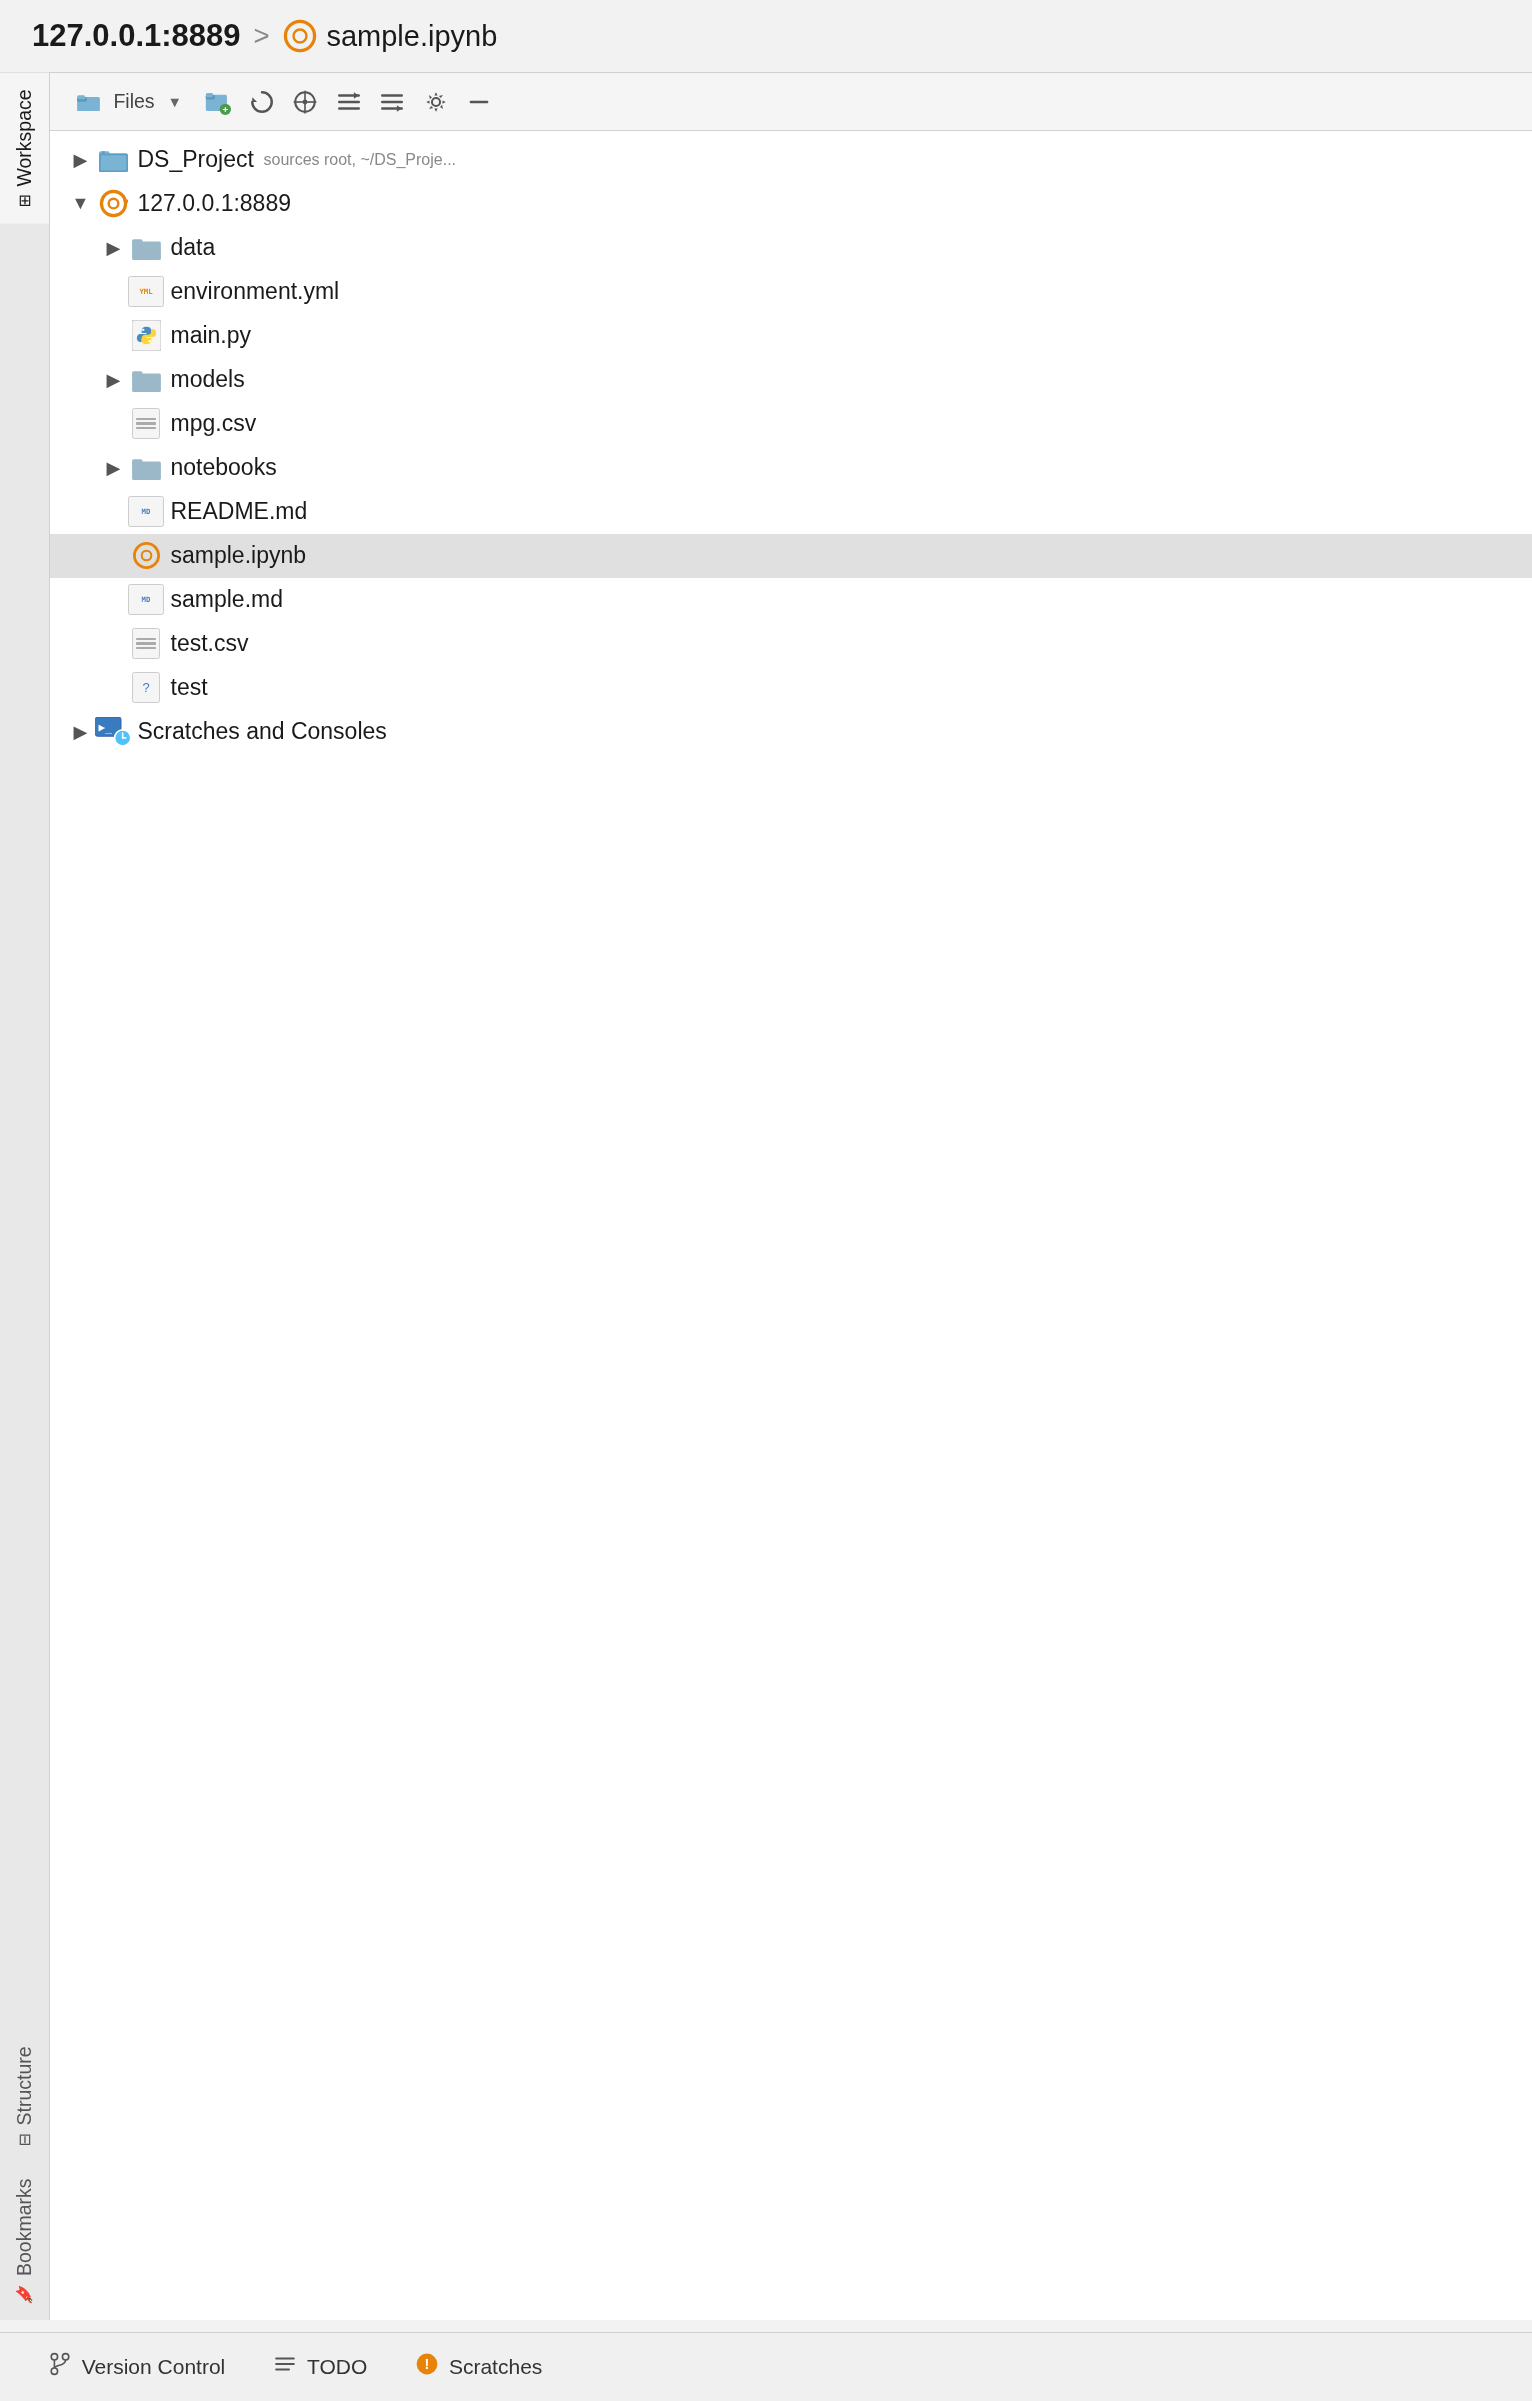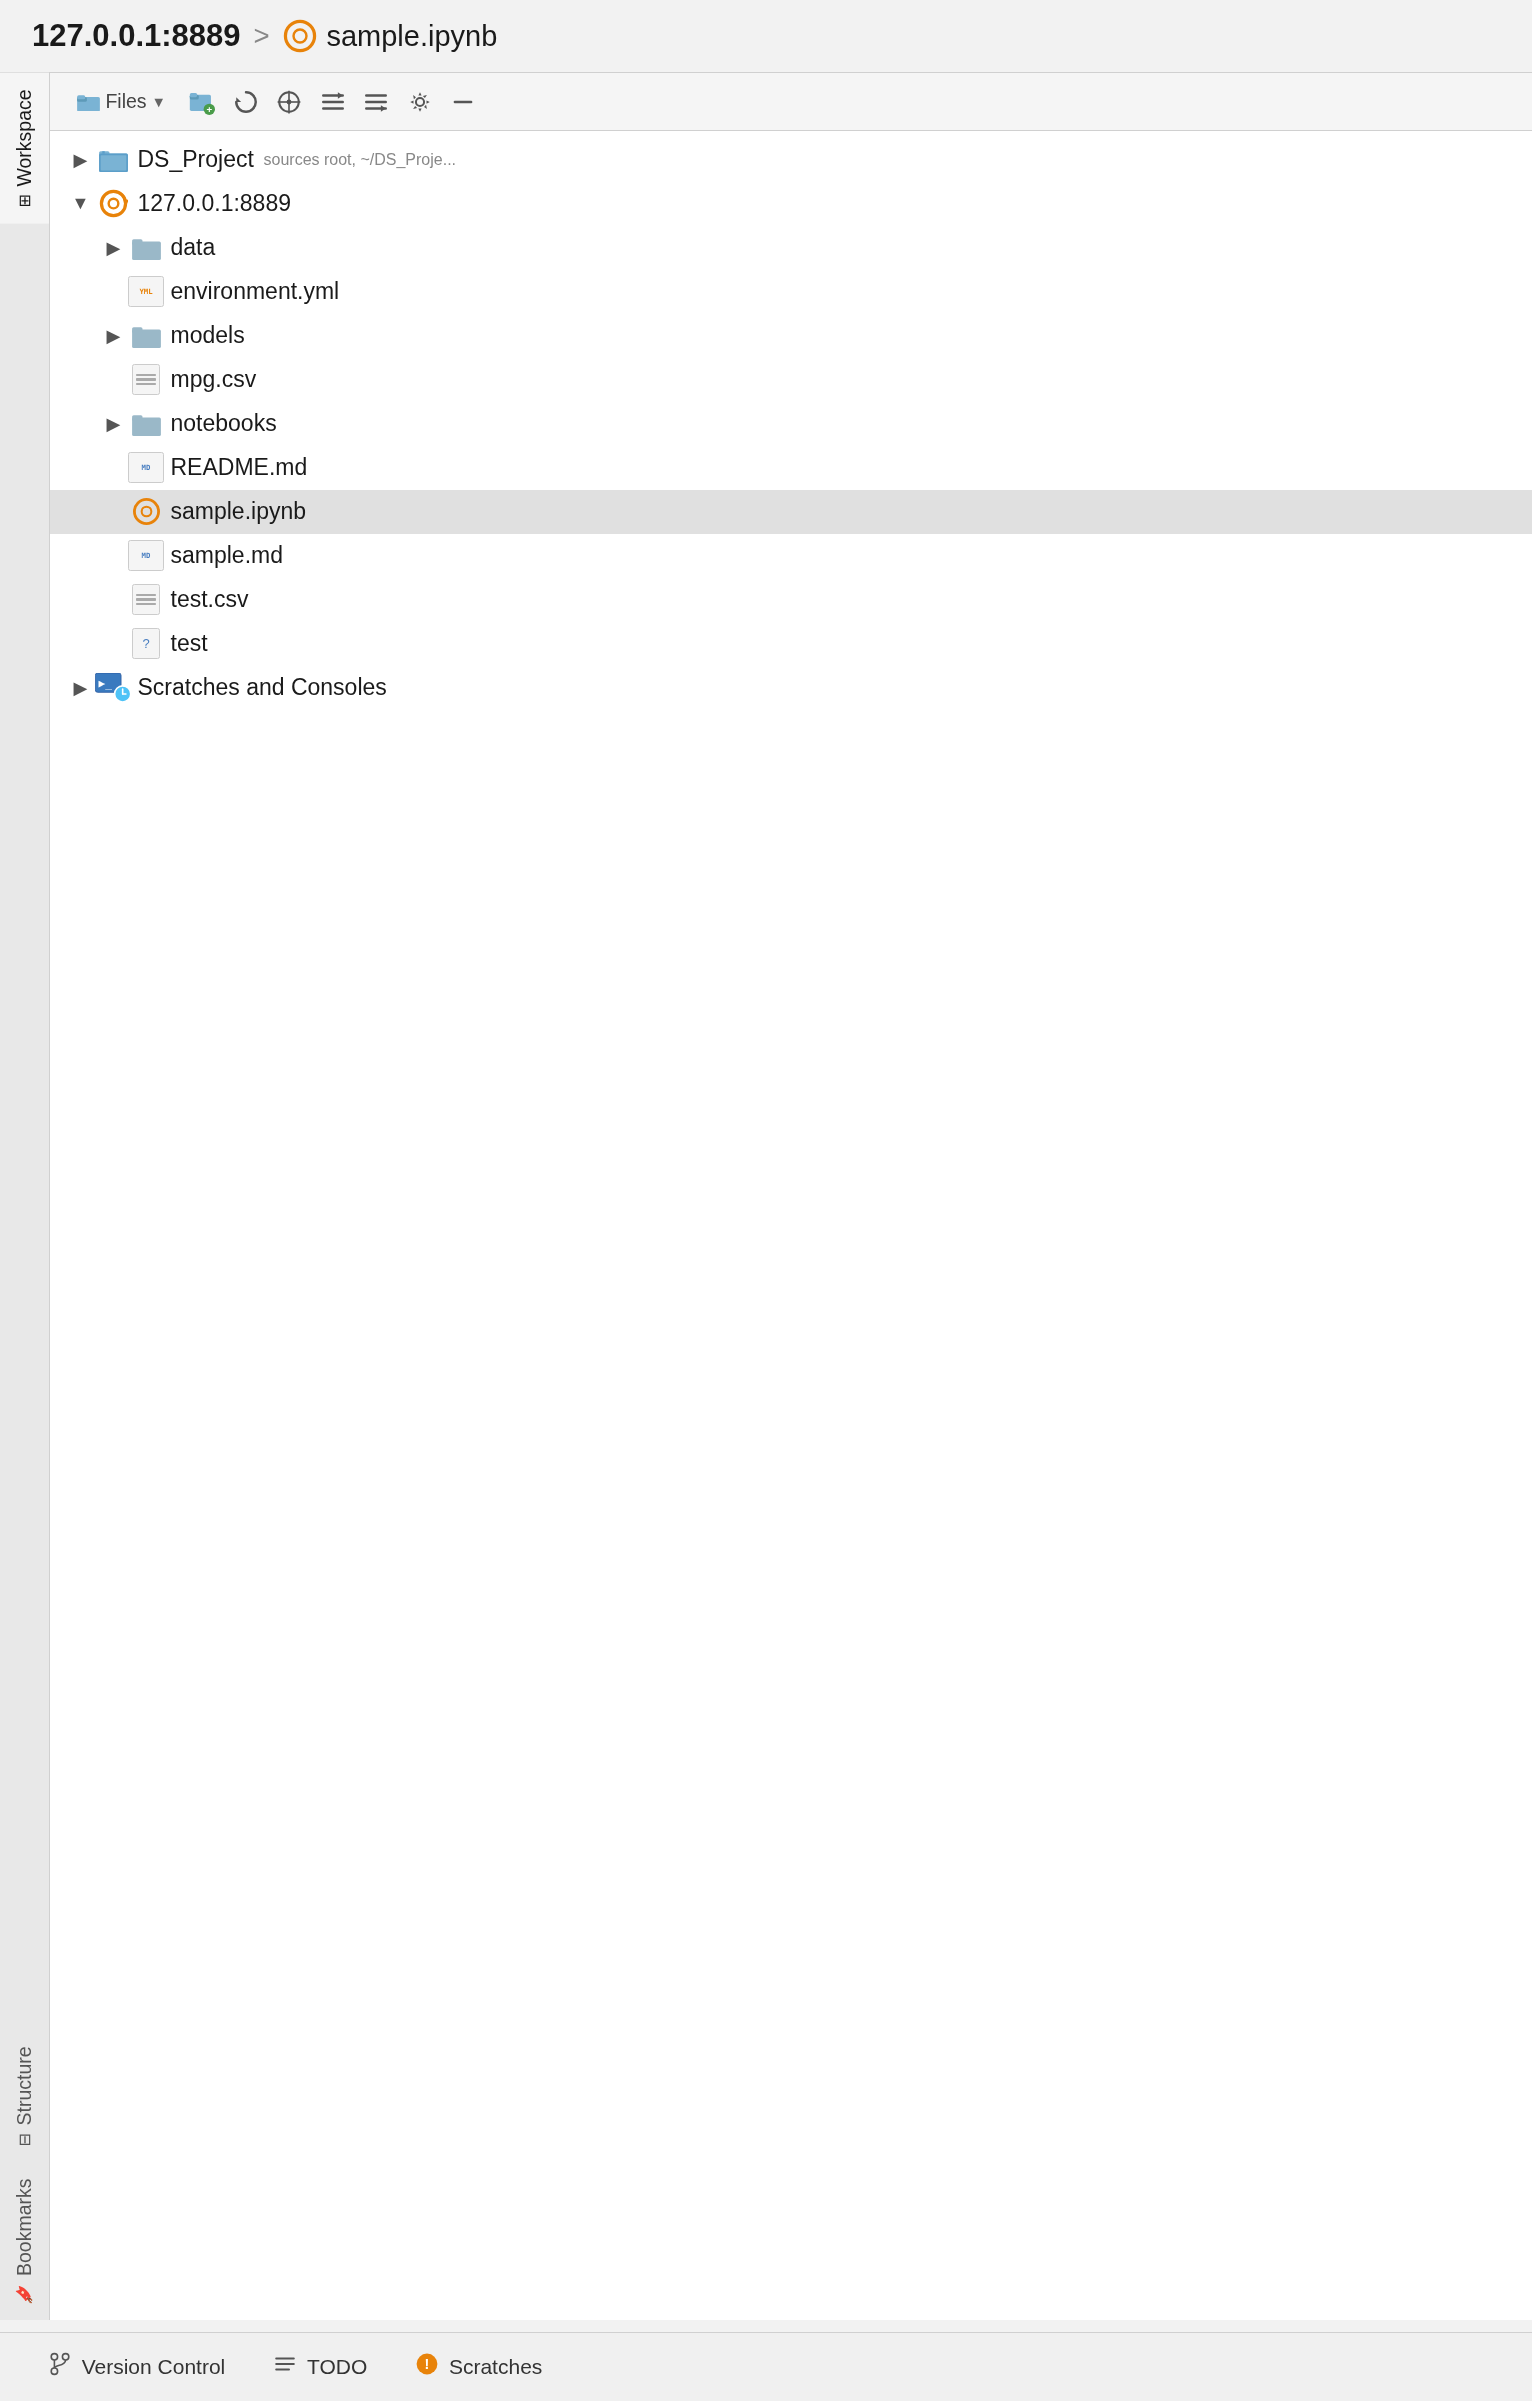--- a/index.html
+++ b/index.html
@@ -116,21 +116,21 @@
       height: 37px;
       display: flex;
       align-items: center;
       padding: 0 11.4px;
       border-radius: 3.2px;
       cursor: pointer;
       font-size: 19.5px;
       color: #444;
       background: transparent;
       border: none;
-      gap: 5px;
+      gap: 13px;
       white-space: nowrap;
     }
 
     .toolbar-btn .chevron {
       font-size: 14.6px;
       color: #666;
     }
 
     .toolbar-icon-btn {
       width: 37px;
@@ -459,20 +459,35 @@
 
     <div class="tree-item">
       <div class="indent" style="width:49px"></div>
       <div class="arrow placeholder">▶</div>
       <div class="file-icon">
         <div class="yml-icon">YML</div>
       </div>
       <span class="item-label">environment.yml</span>
     </div>
 
+    <div class="tree-item">
+      <div class="indent" style="width:49px"></div>
+      <div class="arrow placeholder">▶</div>
+      <div class="file-icon">
+        <svg width="29" height="31" viewBox="0 0 36 38">
+          <rect x="0" y="0" width="36" height="38" rx="3" fill="#f5f5f5" stroke="#ccc" stroke-width="1.5"></rect>
+
+          <path d="M18 8 C14 8 12 10 12 13 L12 16 L18 16 L18 17 L10 17 C8 17 6 19 6 22 C6 25 8 27 10 27 L12 27 L12 24 C12 22 14 20 16 20 L20 20 C22 20 24 18 24 16 L24 13 C24 10 22 8 18 8 Z" fill="#4b8bbe"></path>
+          <circle cx="14" cy="12" r="1.5" fill="white"></circle>
+          <path d="M18 30 C22 30 24 28 24 25 L24 22 L18 22 L18 21 L26 21 C28 21 30 19 30 16 C30 13 28 11 26 11 L24 11 L24 14 C24 16 22 18 20 18 L16 18 C14 18 12 20 12 22 L12 25 C12 28 14 30 18 30 Z" fill="#ffd43b"></path>
+          <circle cx="22" cy="26" r="1.5" fill="white"></circle>
+        </svg>
+      </div>
+      <span class="item-label">main.py</span>
+    </div>
 
     <div class="tree-item">
       <div class="indent" style="width:49px"></div>
       <div class="arrow">▶</div>
       <div class="file-icon">
         <svg width="29" height="24" viewBox="0 0 36 30">
           <rect x="0" y="7" width="36" height="23" rx="2" fill="#9ab8c8"></rect>
           <rect x="0" y="4" width="13" height="7" rx="2" fill="#9ab8c8"></rect>
         </svg>
       </div>

